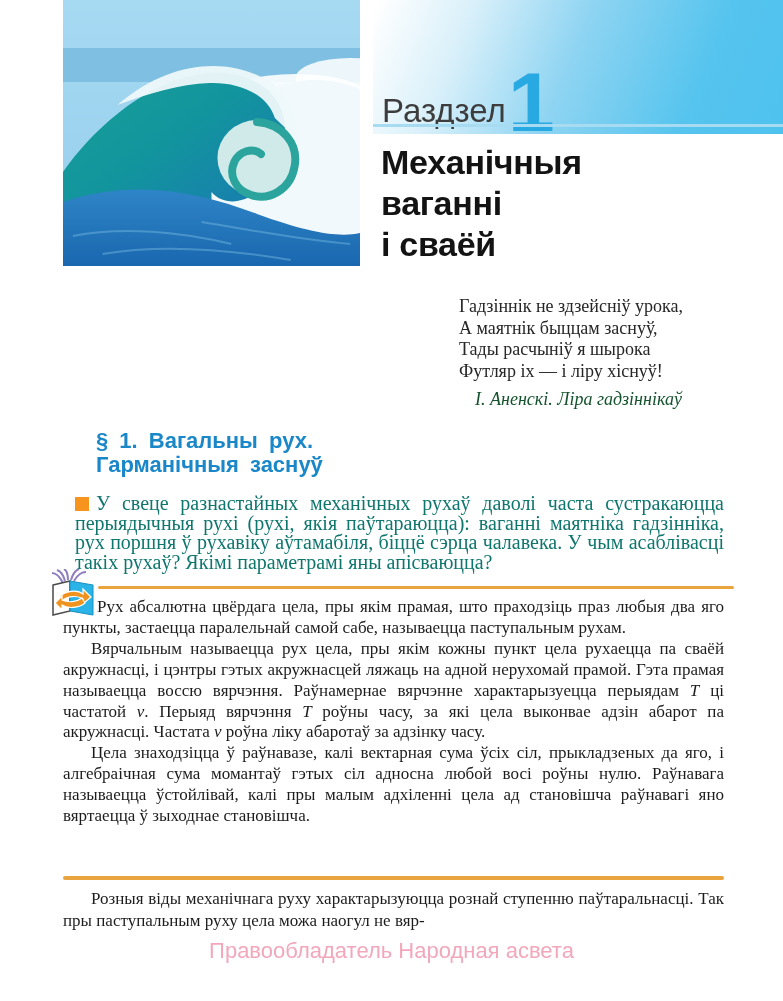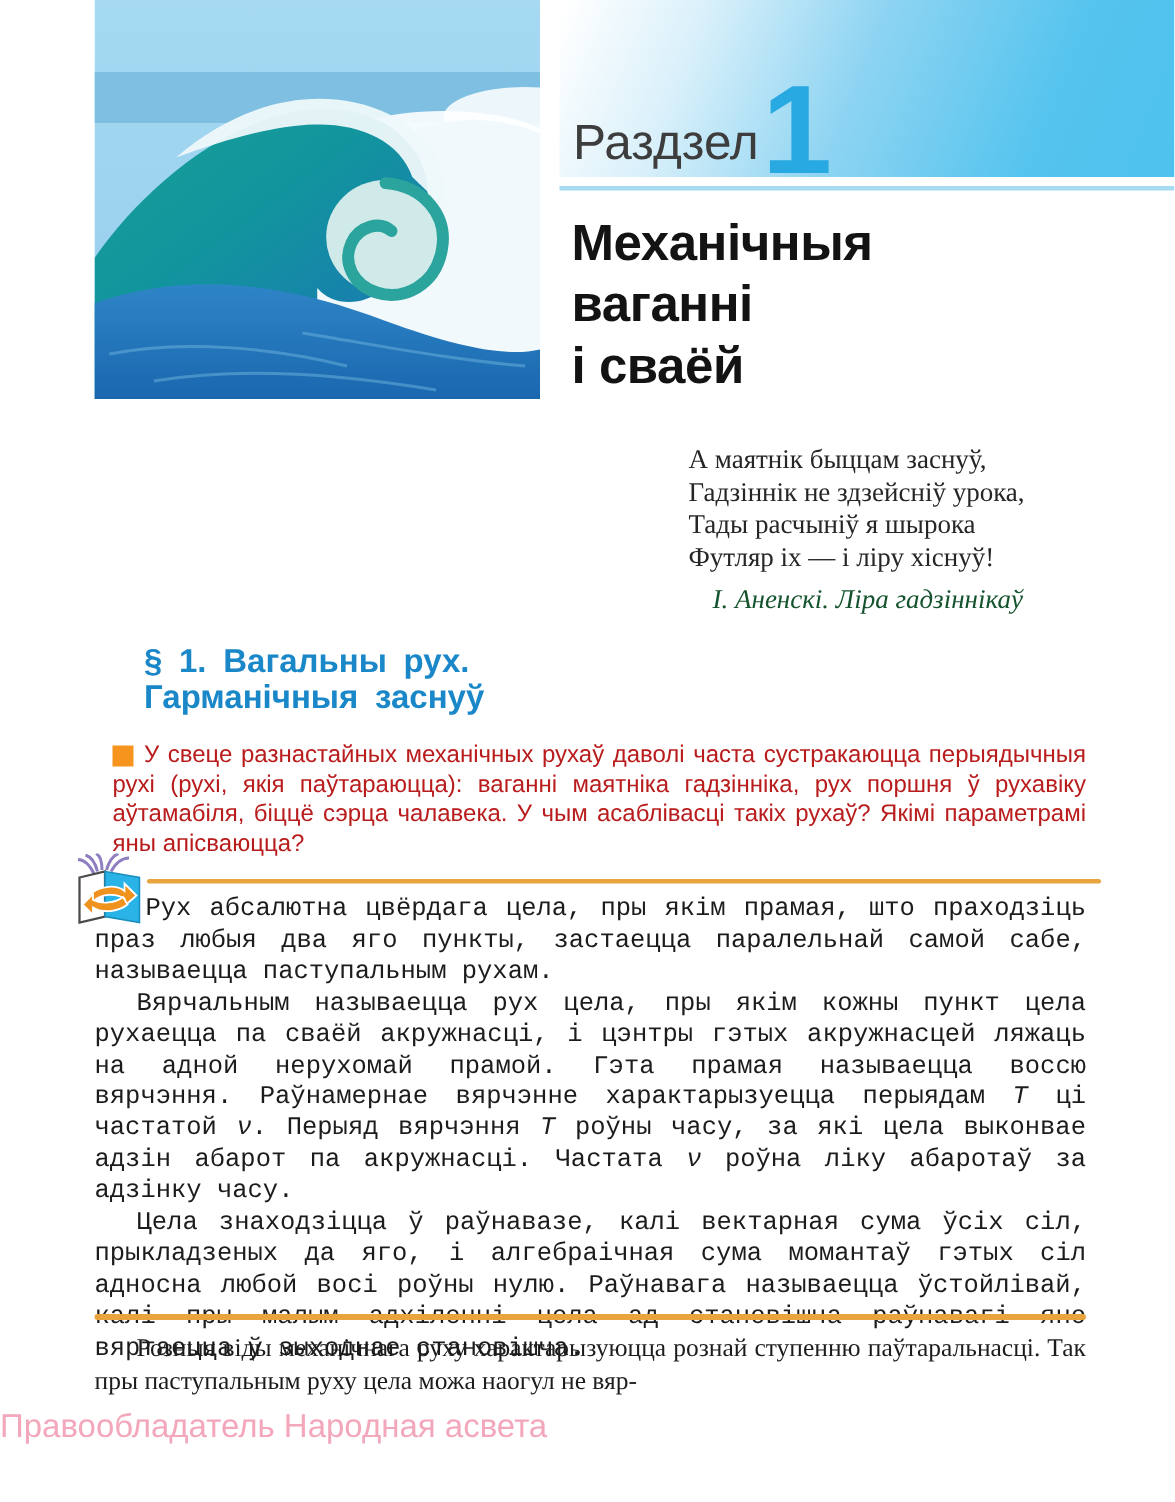--- a/index.html
+++ b/index.html
@@ -2,21 +2,21 @@
 <html><head>
 <meta charset="utf-8">
 <style>
   html,body{margin:0;padding:0;background:#ffffff;}
   body{width:783px;height:1001px;position:relative;overflow:hidden;
        font-family:"Liberation Serif",serif;color:#1c1c1c;}
 
   
   .photo{position:absolute;left:63px;top:0;width:297px;height:266px;}
   .photo svg{display:block;width:100%;height:100%;}
-  .band{position:absolute;left:373px;top:0;right:0;height:118px;
+  .band{position:absolute;left:373px;top:0;right:0;height:134px;
         background:linear-gradient(112deg,#ffffff 1%,#d9f0fa 22%,#8ed4f2 48%,#55c4ee 78%,#4ec2ee 100%);}
   .chapter-word{position:absolute;left:9px;bottom:7px;
         font-family:"Liberation Sans",sans-serif;font-size:33px;color:#3d3d3d;line-height:1;}
   .chapter-num{position:absolute;left:135px;bottom:-2px;
         font-family:"Liberation Sans",sans-serif;font-weight:700;font-size:84px;
         line-height:0.78;color:#29a9e1;}
   .band-rule{position:absolute;left:373px;top:124px;right:0;height:3px;background:#a6dbf1;}
   .chapter-title{position:absolute;left:381px;top:142px;
         font-family:"Liberation Sans",sans-serif;font-weight:700;font-size:34px;
         line-height:41px;color:#131313;letter-spacing:-0.3px;}
@@ -25,42 +25,42 @@
   .poem{position:absolute;left:459px;top:296px;font-size:18px;line-height:21.5px;color:#262626;}
   .poem-attr{position:absolute;left:475px;top:389px;font-size:18px;font-style:italic;color:#14532d;}
 
   
   .sec-head{position:absolute;left:96px;top:429px;
         font-family:Liberation Sans, sans-serif;font-weight:700;font-size:22px;
         line-height:24px;color:#1a87c8;word-spacing:5px;}
 
   
   .intro{position:absolute;left:75px;top:494px;width:649px;
-        font-family:Liberation Sans, sans-serif;font-size:16px;line-height:19.5px;
-        color:#b91c1c;text-align:justify;}
+        font-family:Liberation Serif, serif;font-size:20px;line-height:19.5px;
+        color:#0f766e;text-align:justify;}
   .bullet{float:left;width:14px;height:14px;background:#f6941d;margin:3px 7px 0 0;}
 
   
   .book-icon{position:absolute;left:49px;top:569px;width:50px;height:50px;}
   .rule-orange{position:absolute;background:#eaa43e;border-radius:2px;}
   .rule1{left:98px;top:586px;width:636px;height:3px;}
   .rule2{left:63px;top:876px;width:661px;height:4px;}
 
   .bodytext{position:absolute;left:63px;top:597px;width:661px;
         font-size:17px;line-height:20.9px;text-align:justify;color:#1c1c1c;}
-  .bodytext p{margin:0;text-indent:28px;font-family:Liberation Mono, monospace;}
+  .bodytext p{margin:0;text-indent:28px;}
   .bodytext p.first{text-indent:34px;}
   .sym{font-style:italic;}
 
   .lastpara{position:absolute;left:63px;top:888px;width:661px;
         font-size:17px;line-height:22px;text-align:justify;color:#1c1c1c;}
   .lastpara p{margin:0;text-indent:28px;}
 
   
-  .footer{position:absolute;left:0;top:938px;width:100%;
+  .footer{position:absolute;left:0;top:938px;width:100%;text-align:center;
         font-family:"Liberation Sans",sans-serif;font-size:22px;color:#f3a7bb;}
 </style>
 </head>
 <body>
 
 <div class="photo">
   <svg viewBox="0 0 300 266" preserveAspectRatio="none">
     <defs>
       <linearGradient id="sky" x1="0" y1="0" x2="0" y2="1">
         <stop offset="0" stop-color="#a6daf3"></stop>
@@ -108,22 +108,22 @@
 </div>
 <div class="band-rule"></div>
 
 <div class="chapter-title">
   <div>Механічныя</div>
   <div>ваганні</div>
   <div>і сваёй</div>
 </div>
 
 <div class="poem">
+  <div>Гадзіннік не здзейсніў урока,</div>
   <div>А маятнік быццам заснуў,</div>
-  <div>Гадзіннік не здзейсніў урока,</div>
   <div>Тады расчыніў я шырока</div>
   <div>Футляр іх — і ліру хіснуў!</div>
 </div>
 <div class="poem-attr">І. Аненскі. Ліра гадзіннікаў</div>
 
 <div class="sec-head">
   <div>§ 1. Вагальны рух.</div>
   <div>Гарманічныя заснуў</div>
 </div>
 

